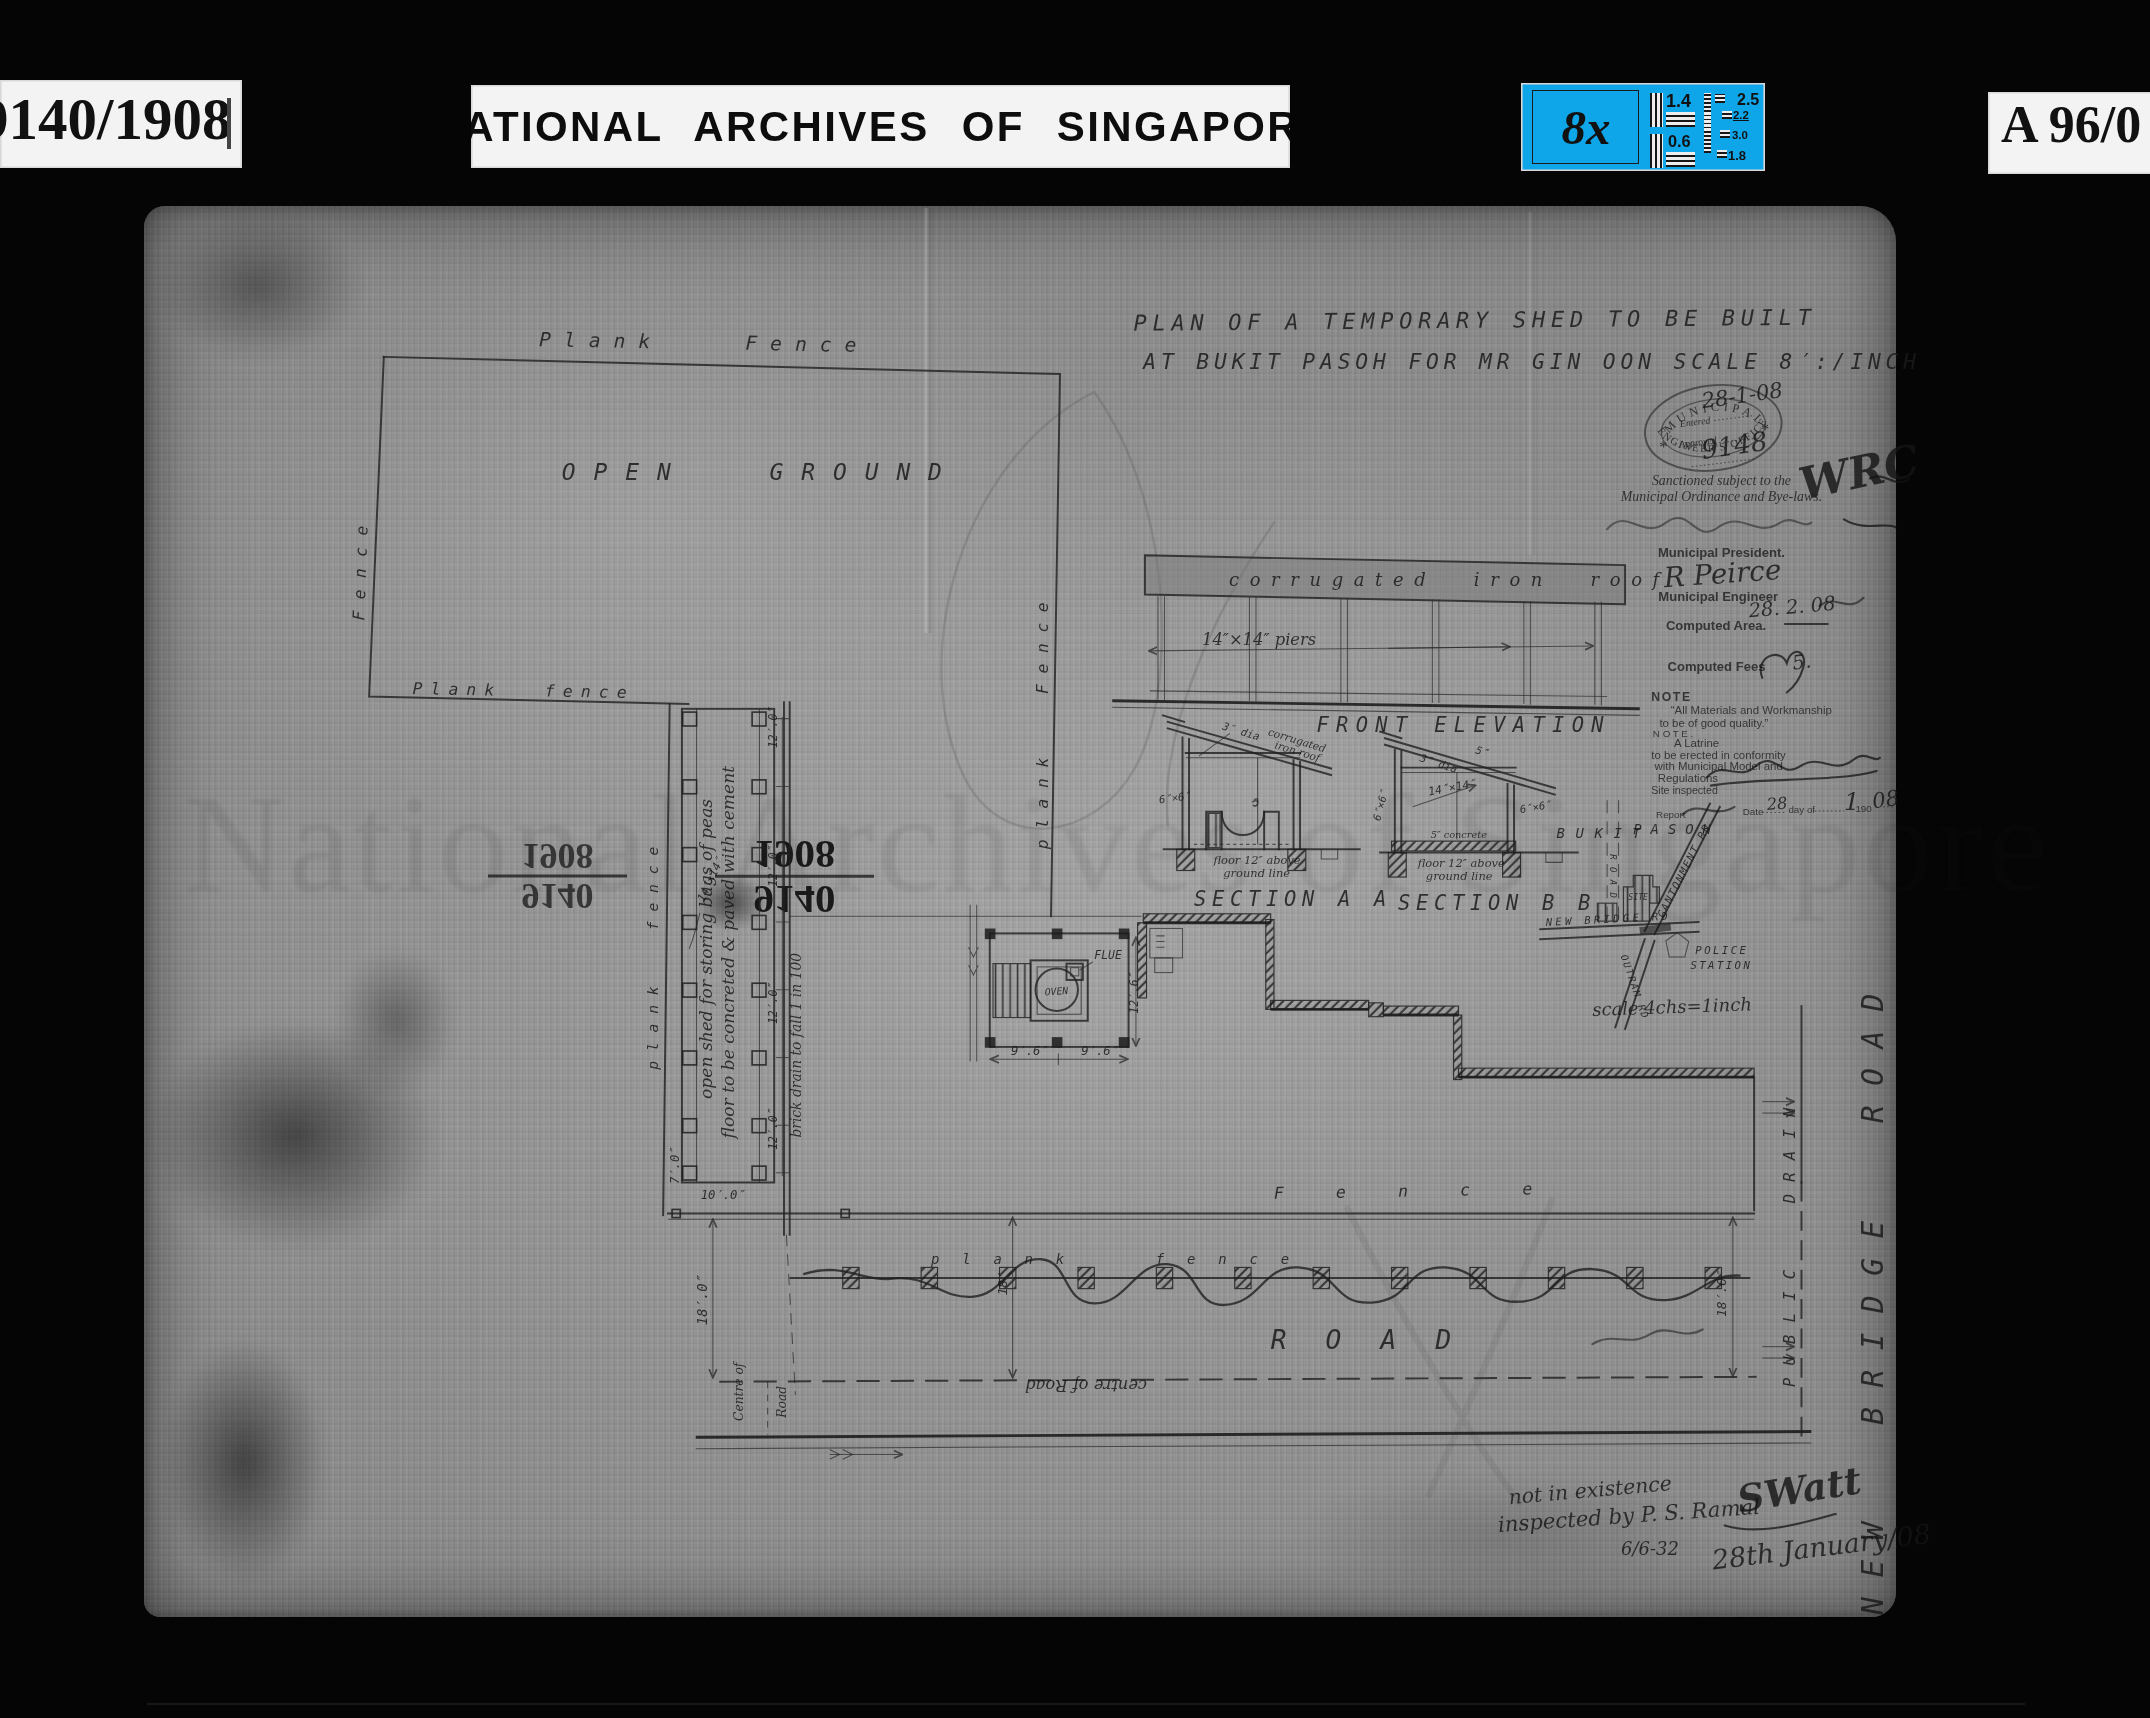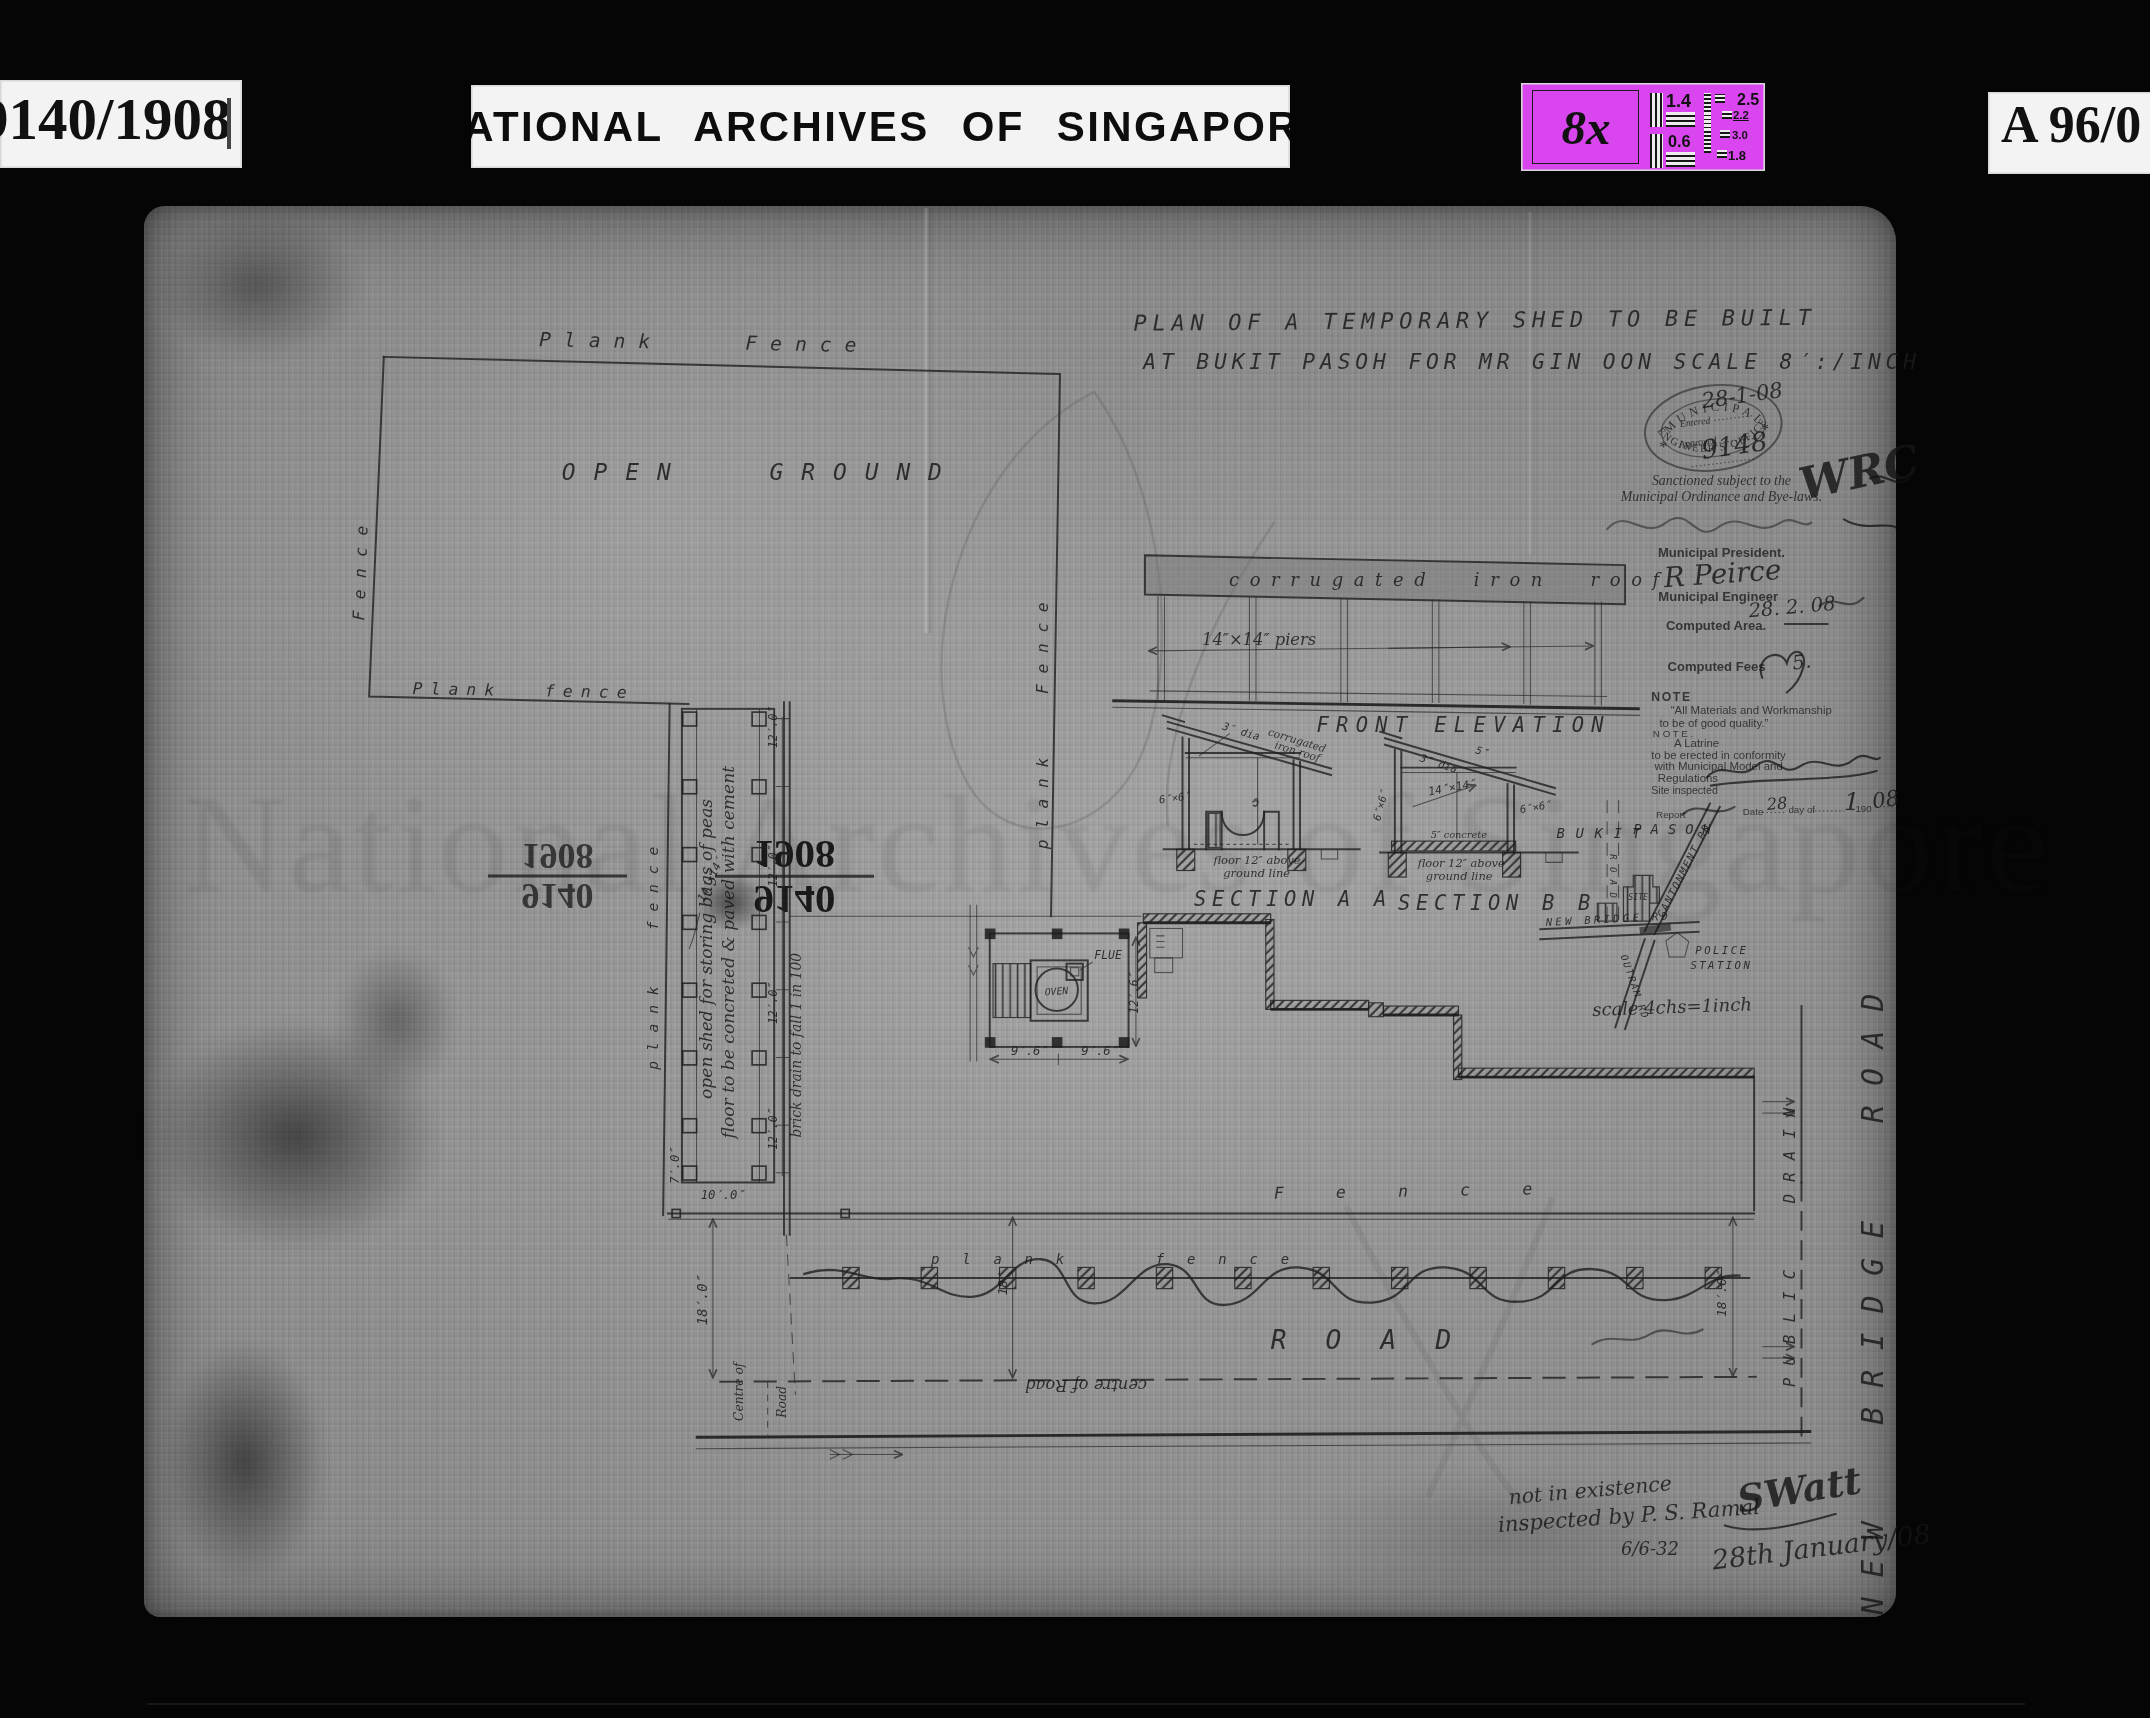--- a/index.html
+++ b/index.html
@@ -5,21 +5,21 @@
   html,body{margin:0;padding:0;background:#000;}
   #stage{position:relative;width:2151px;height:1719px;background:#050505;overflow:hidden;
          font-family:"Liberation Sans",sans-serif;}
   
   .hbox{position:absolute;background:#f3f3f3;box-shadow:0 0 0 1.6px #d8d8d8 inset;overflow:hidden;white-space:nowrap;}
   .href-left{left:0;top:80px;width:242px;height:88px;}
   .href-left .txt{position:absolute;left:-21px;top:4.9px;font-family:"Liberation Serif",serif;font-weight:bold;font-size:59px;color:#111;}
   .href-left .bar{position:absolute;right:11.4px;top:18px;width:4.1px;height:51px;background:#444;}
   .harchive{left:471px;top:85px;width:819px;height:83px;display:flex;align-items:center;justify-content:center;}
   .harchive .txt{font-weight:bold;font-size:42px;letter-spacing:2.4px;word-spacing:18px;color:#0d0d0d;}
-  .hmag{left:1521px;top:83px;width:244px;height:88px;background:#d946ef;}
+  .hmag{left:1521px;top:83px;width:244px;height:88px;background:#0ea5e9;}
   .hmag .inner{position:absolute;left:11.4px;top:7.3px;width:105px;height:72px;border:1.6px solid #1c1c1c;display:flex;align-items:center;justify-content:center;}
   .hmag .mag{font-family:"Liberation Serif",serif;font-weight:bold;font-style:italic;font-size:49px;color:#111;}
   .chartlab{position:absolute;font-weight:bold;color:#111;font-family:"Liberation Sans",sans-serif;}
   .stripeV{position:absolute;background:repeating-linear-gradient(90deg,#161616 0 2.4px,#ededed 2.4px 4.9px);}
   .stripeH{position:absolute;background:repeating-linear-gradient(0deg,#161616 0 2.4px,#ededed 2.4px 4.9px);}
   .microV{position:absolute;background:repeating-linear-gradient(0deg,#161616 0 1.6px,#ededed 1.6px 4.1px);}
   .href-right{left:1988px;top:92px;width:184px;height:82px;}
   .href-right .txt{position:absolute;left:13px;top:3.3px;font-family:"Liberation Serif",serif;font-weight:bold;font-size:52px;color:#111;}
   
   .doc{position:absolute;left:144px;top:206px;width:1752px;height:1411px;background-color:#9a9a9a;

